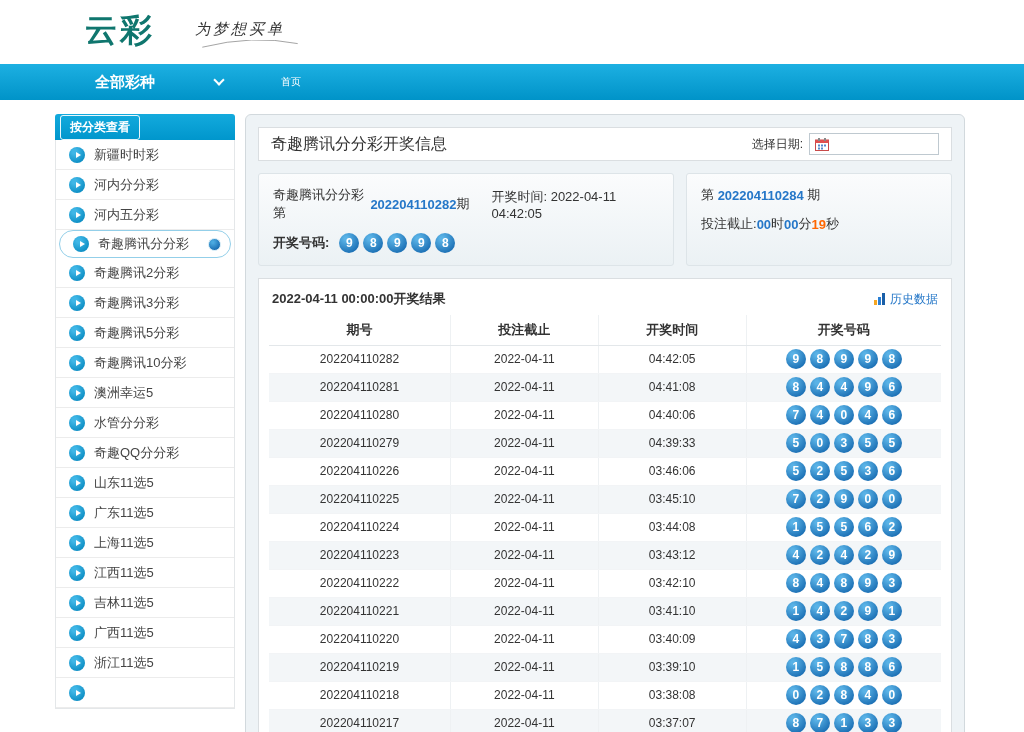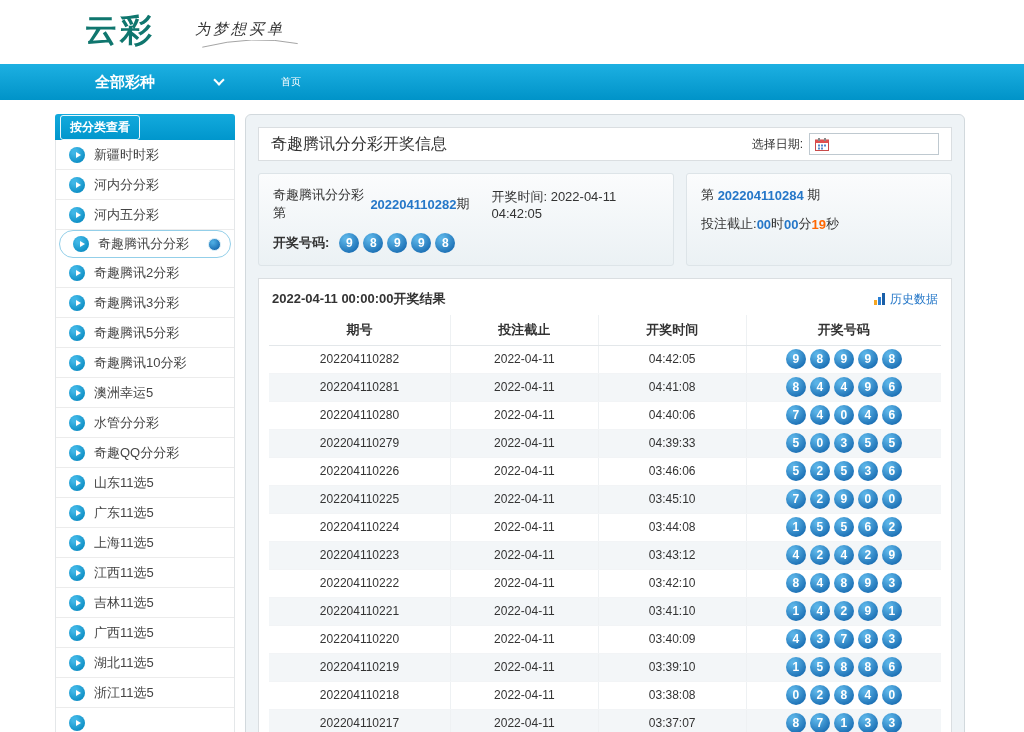--- a/index.html
+++ b/index.html
@@ -228,27 +228,20 @@
             <i></i>
           </span>
     <span>吉林11选5</span>
 
   </li>
         <li class="side-item">
     <span class="play-icon">
             <i></i>
           </span>
     <span>广西11选5</span>
-
-  </li>
-        <li class="side-item">
-    <span class="play-icon">
-            <i></i>
-          </span>
-    <span>湖北11选5</span>
 
   </li>
         <li class="side-item">
     <span class="play-icon">
             <i></i>
           </span>
     <span>浙江11选5</span>
 
   </li>
         <li class="side-item">

